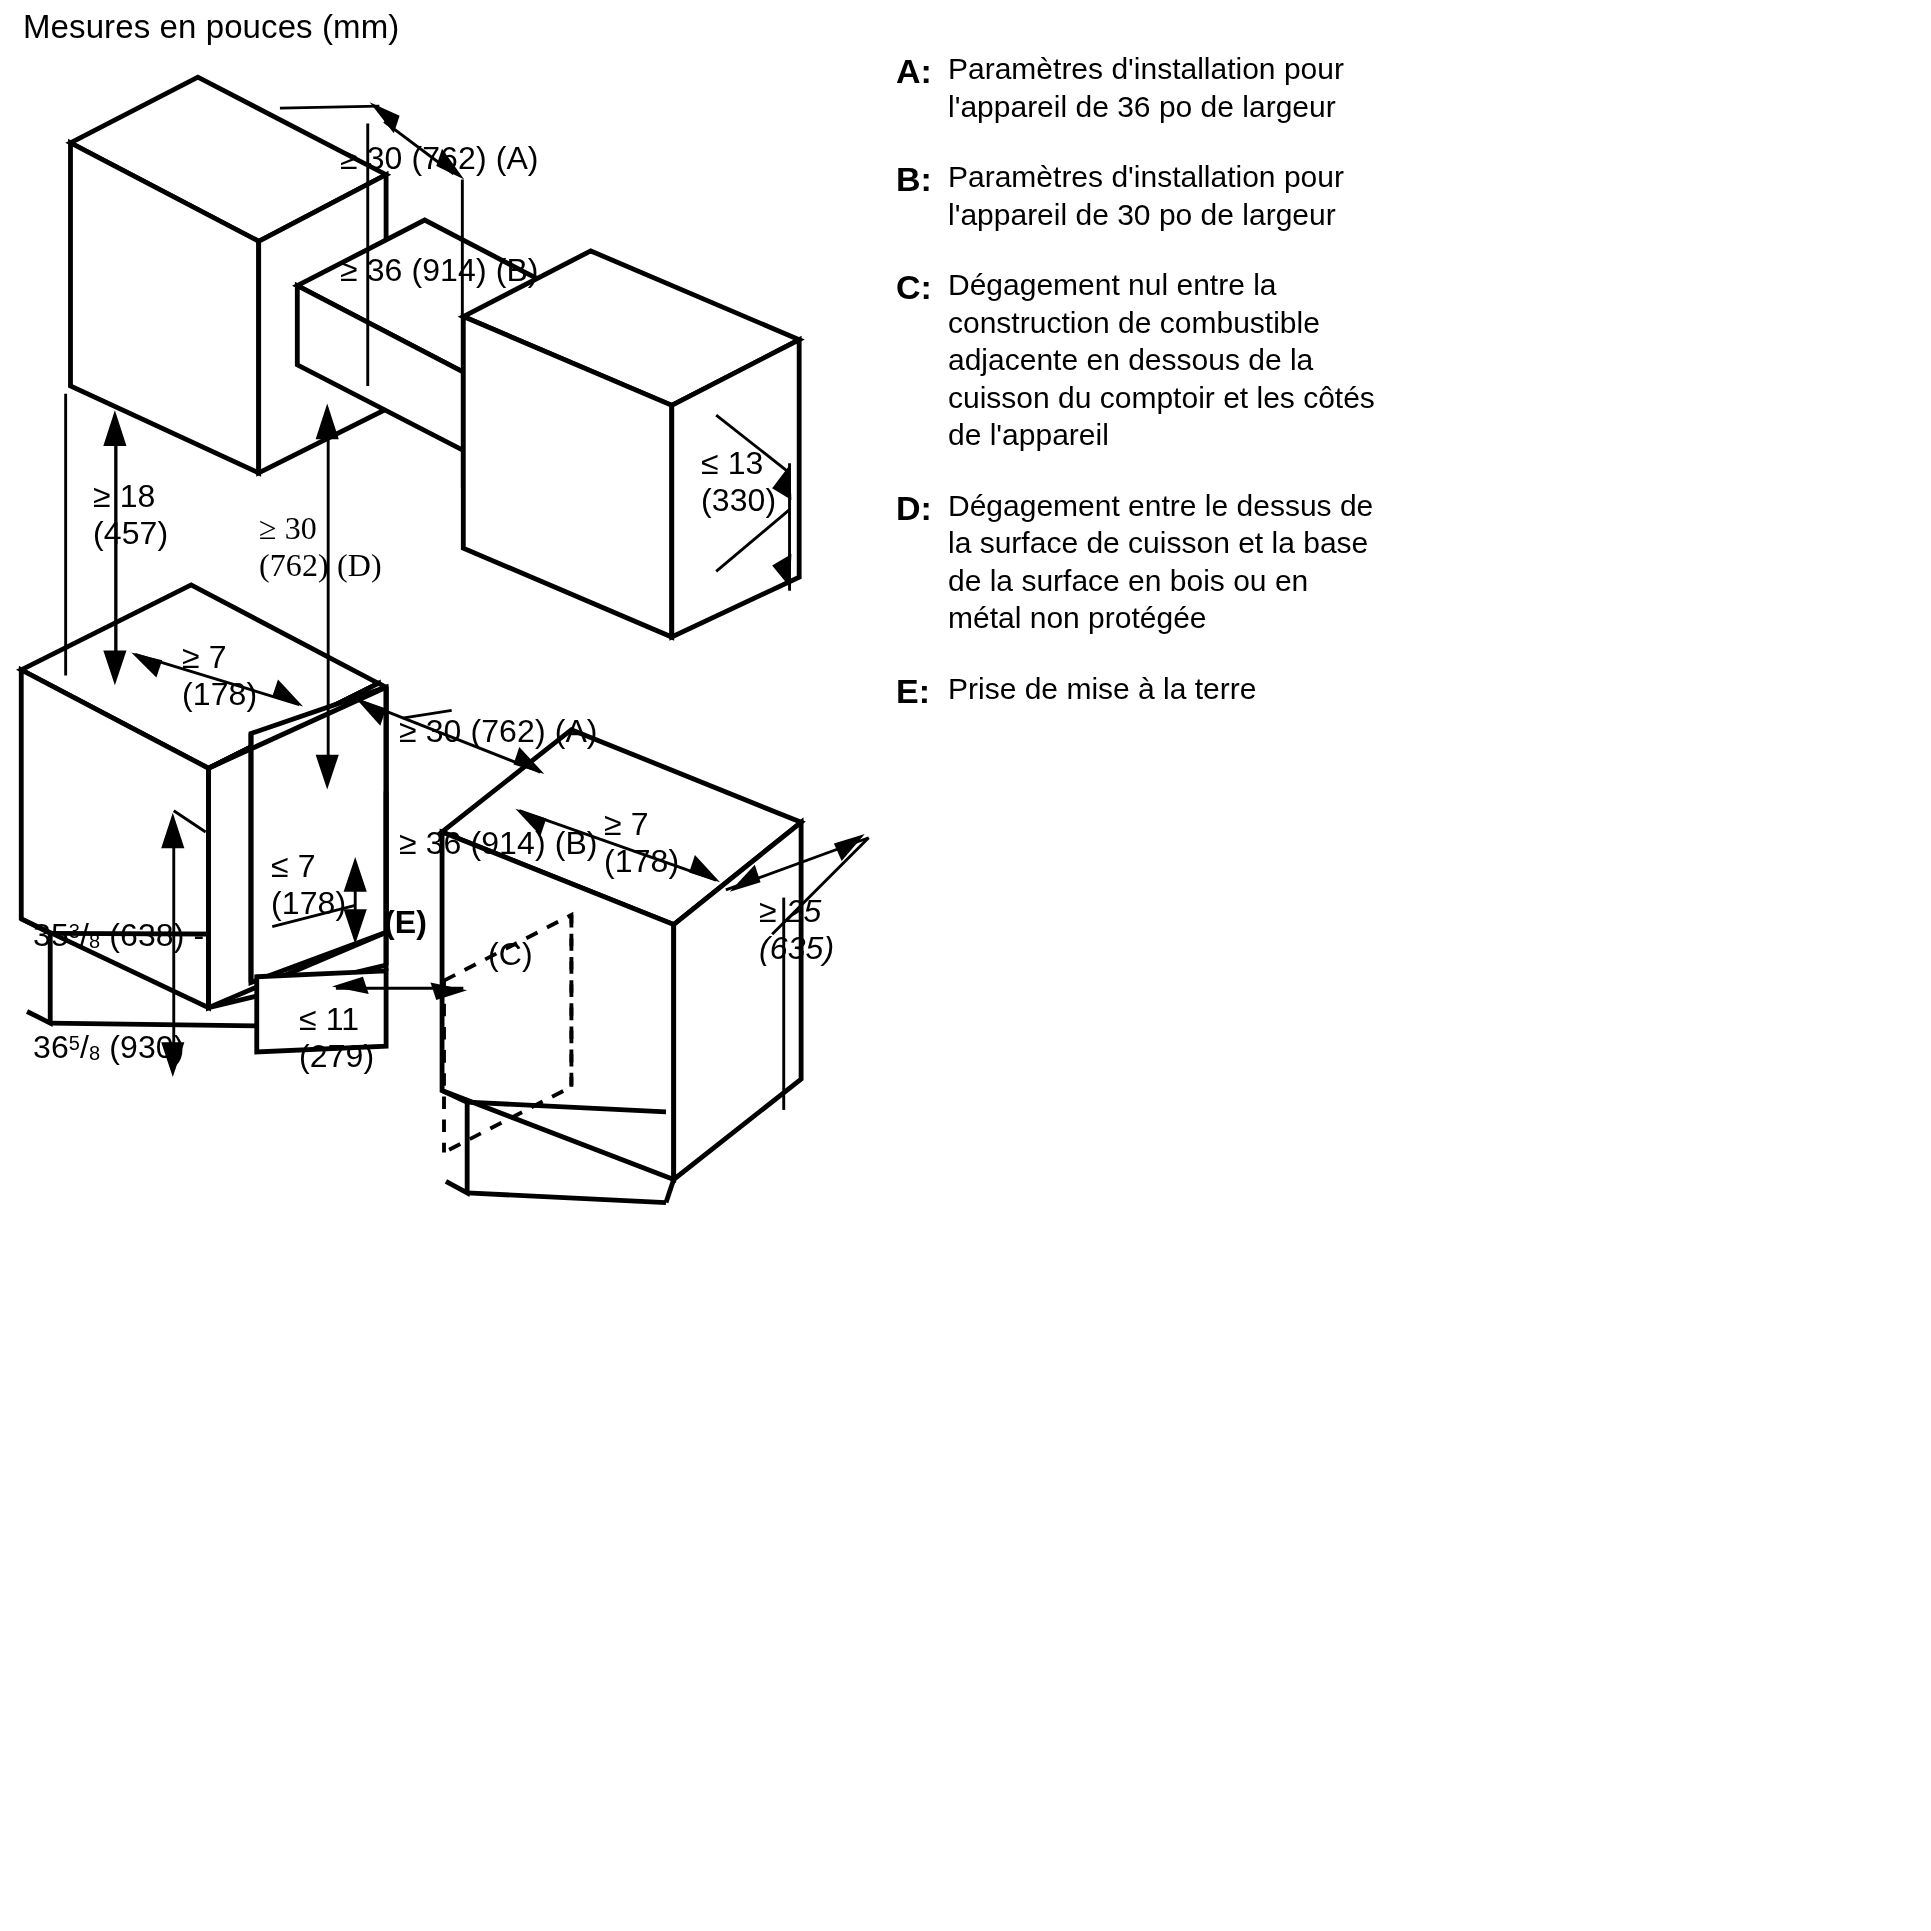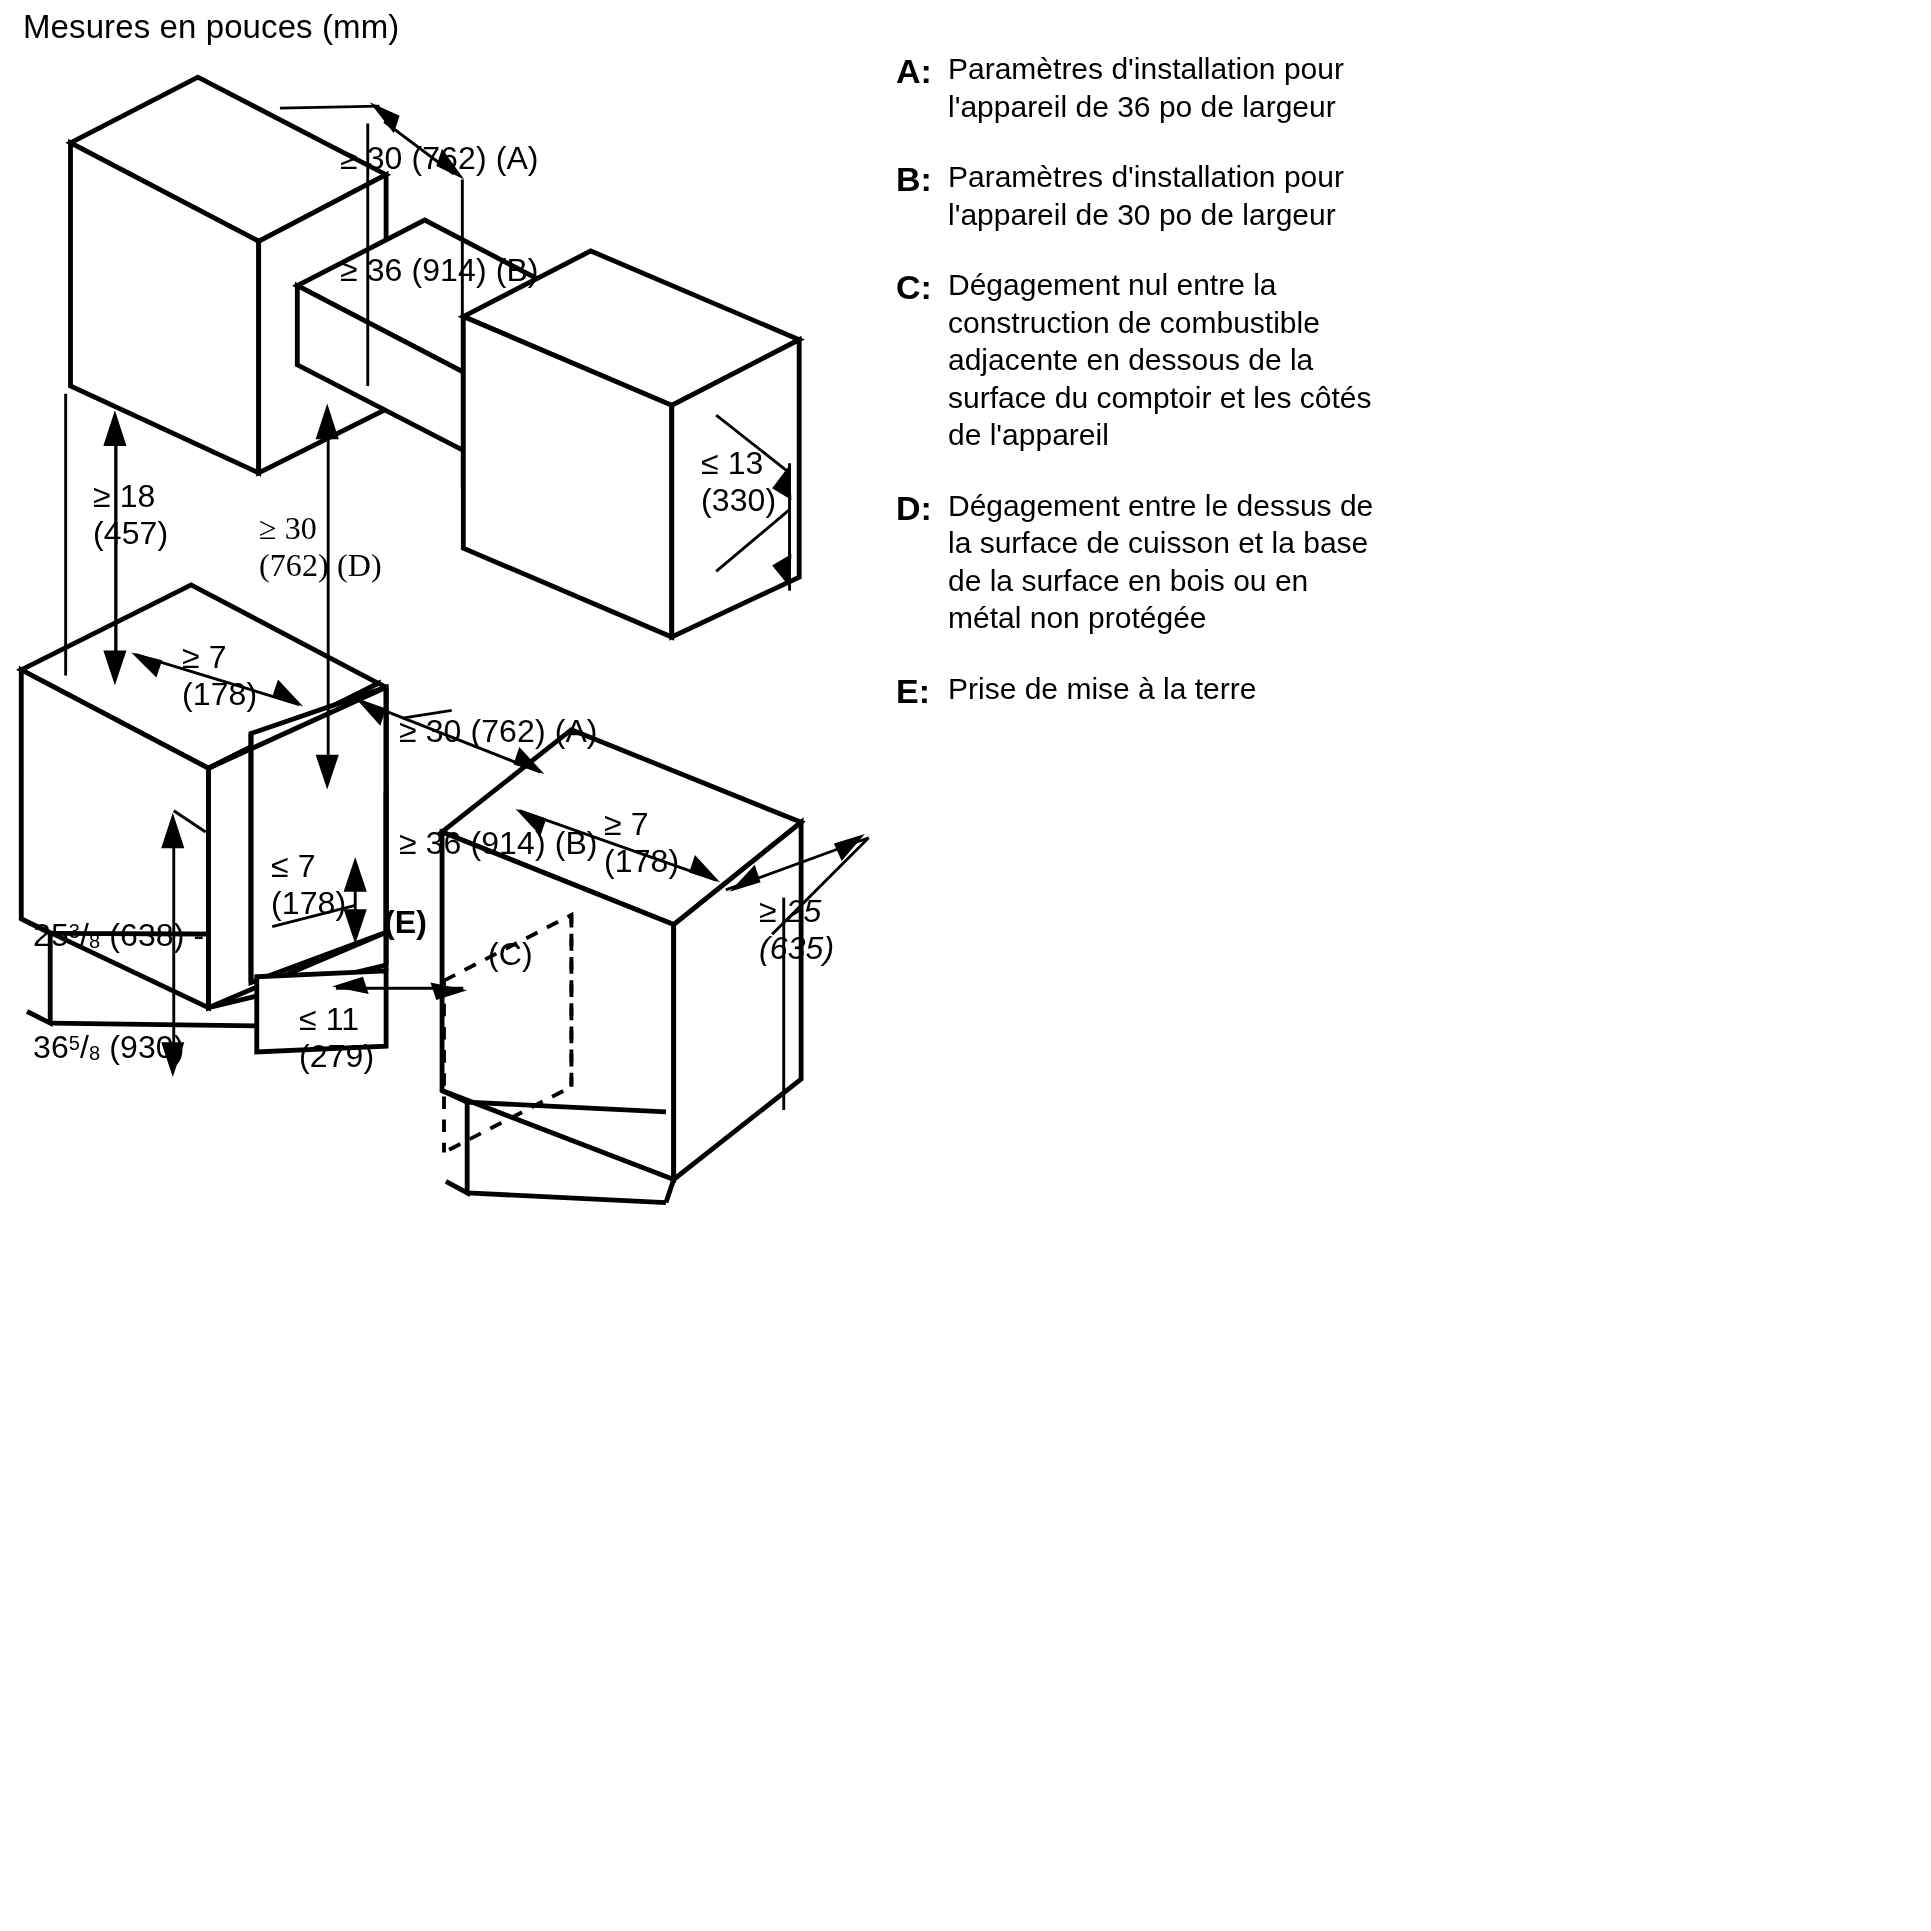--- a/index.html
+++ b/index.html
@@ -281,21 +281,21 @@
   <div class="dim d-7a">≥ 7
 (178)</div>
 
   <div class="dim d-abc">
     <div>≥ 30 (762) (A)</div>
     <div>≥ 36 (914) (B)</div>
     <span class="cline">(C)</span>
   </div>
 
   <div class="dim d-35">
-    <div><span>25</span><sup>3</sup>/<sub>8</sub><span> (638) -</span></div>
+    <div><span>35</span><sup>3</sup>/<sub>8</sub><span> (638) -</span></div>
     <div><span>36</span><sup>5</sup>/<sub>8</sub><span> (930)</span></div>
   </div>
 
   <div class="dim d-7b">≤ 7
 (178)</div>
 
   <div class="dim d-e">(E)</div>
 
   <div class="dim d-7c">≥ 7
 (178)</div>
@@ -318,21 +318,21 @@
       <span class="legend-key">B:</span>
       <span class="legend-text">Paramètres d'installation pour
 l'appareil de 30 po de largeur</span>
     </div>
 
     <div class="legend-item">
       <span class="legend-key">C:</span>
       <span class="legend-text">Dégagement nul entre la
 construction de combustible
 adjacente en dessous de la
-surface du comptoir et les côtés
+cuisson du comptoir et les côtés
 de l'appareil</span>
     </div>
 
     <div class="legend-item">
       <span class="legend-key">D:</span>
       <span class="legend-text">Dégagement entre le dessus de
 la surface de cuisson et la base
 de la surface en bois ou en
 métal non protégée</span>
     </div>

